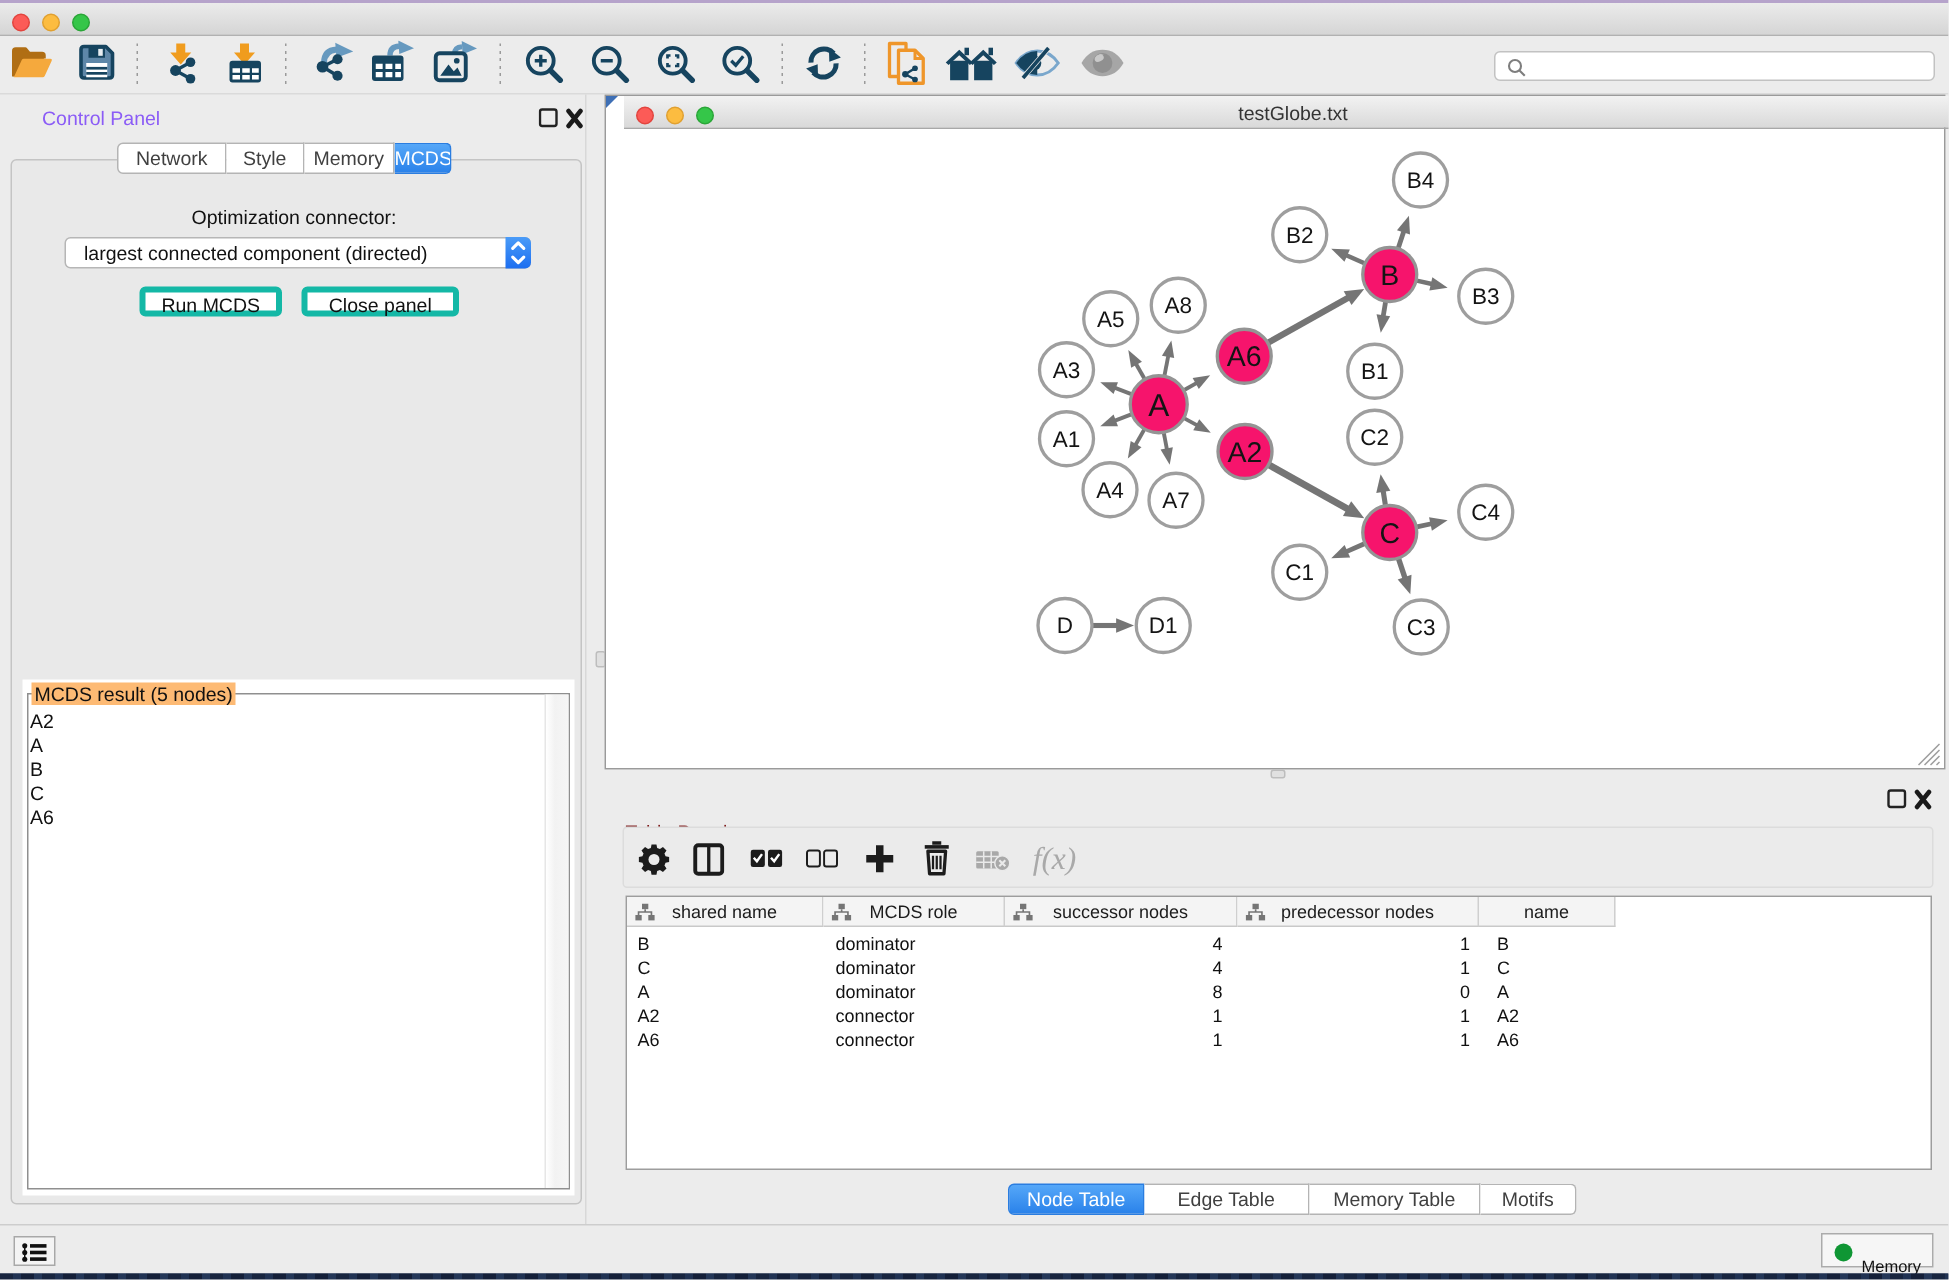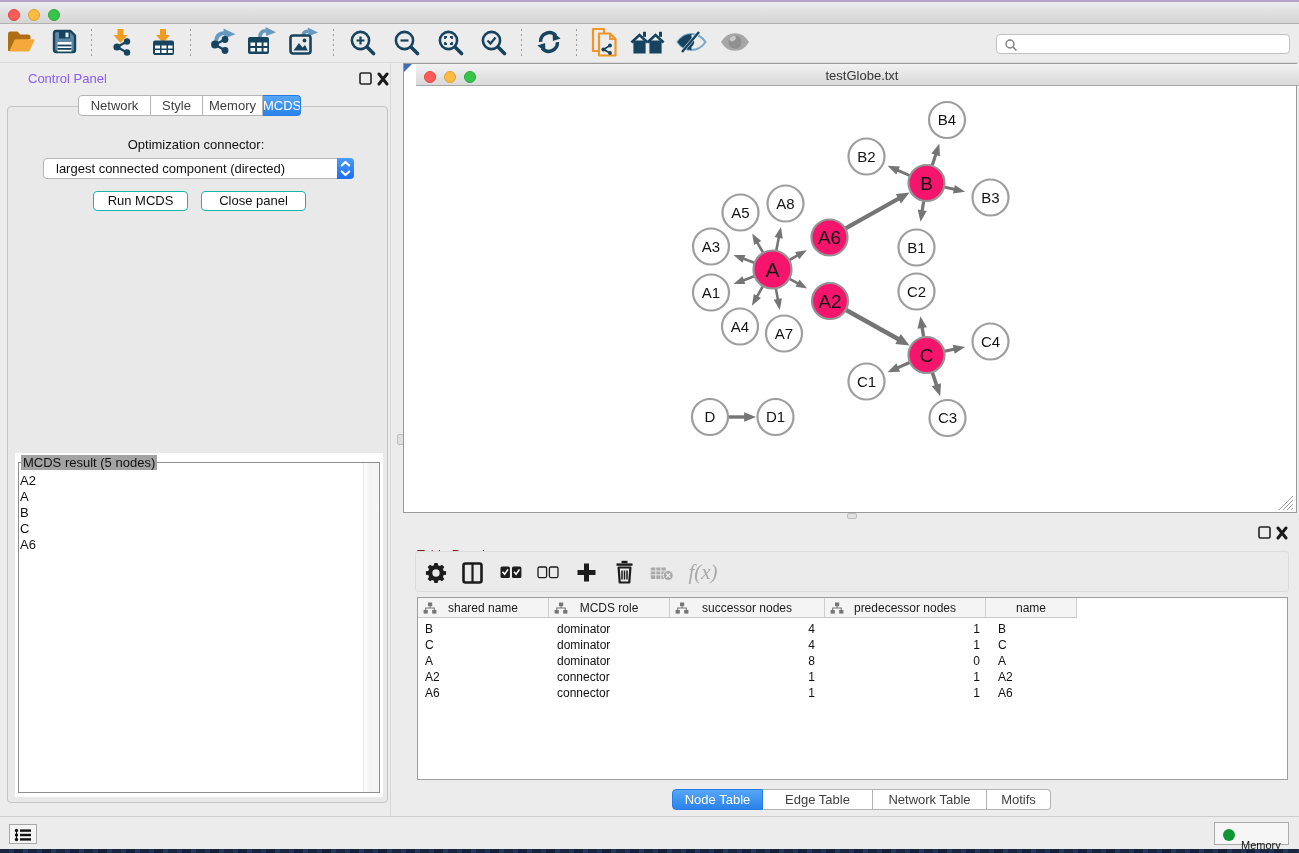--- a/index.html
+++ b/index.html
@@ -38,27 +38,27 @@
   border:1px solid #b4b4b4; border-left:none; text-align:center; white-space:nowrap; overflow:hidden; }
 .cptab.first { border-left:1px solid #b4b4b4; border-radius:4px 0 0 4px; }
 .cptab.last { border-radius:0 4px 4px 0; }
 .cptab.sel { background:linear-gradient(#55a7f8,#2a82ea); color:#fff; border-color:#2a7de0; }
 #opt-label { left:0; top:137px; width:392px; text-align:center; font-size:13px; color:#111; }
 #opt-select { left:43px; top:158px; width:311px; height:21px; background:#fff;
   border:1px solid #b6b6b6; border-radius:4px; font-size:13px; color:#111;
   line-height:19px; padding-left:12px; }
 #opt-select .cap { position:absolute; right:-1px; top:-1px; width:17px; height:21px;
   border-radius:0 4px 4px 0; background:linear-gradient(#4b9cf8,#1c6ef0); }
-.btn { position:absolute; height:20px; background:#fff; border:1px solid #14b8a6;
+.btn { position:absolute; height:20px; background:#fff; border:4px solid #14b8a6;
   border-radius:4px; font-size:13px; color:#111; text-align:center; line-height:18px; }
 #btn-run { left:93px; top:191px; width:95px; }
 #btn-close { left:201px; top:191px; width:105px; }
 #white-panel { left:15px; top:453px; width:368px; height:344px; background:#fff; }
 #fieldset { left:18px; top:462px; width:362px; height:331px; border:1px solid #8f8f8f; }
-#fieldset-legend { left:21px; top:455px; font-size:13px; color:#111; background:#a3a3a3; padding:0 2px; }
+#fieldset-legend { left:21px; top:455px; font-size:13px; color:#111; background:#fdba74; padding:0 2px; }
 #mcds-list { left:20px; top:473px; width:340px; font-size:13px; color:#111; line-height:16px; }
 #mcds-scroll { left:363px; top:463px; width:16px; height:329px;
   background:linear-gradient(90deg,#ffffff,#f2f2f2 40%,#f6f6f6); border-left:1px solid #e6e6e6; }
 
 
 #vsplit-line { left:390px; top:63px; width:1px; height:753px; background:#d8d8d8; }
 #vsplit-handle { left:397px; top:434px; width:7px; height:11px; background:#e0e0e0;
   border:1px solid #bdbdbd; border-radius:2px; }
 #hsplit-handle { left:847px; top:513px; width:10px; height:6px; background:#e0e0e0;
   border:1px solid #bdbdbd; border-radius:2px; }
@@ -478,21 +478,21 @@
     <div class="td" style="left:580px;top:71px">A2</div>
     <div class="td" style="left:7px;top:87px">A6</div>
     <div class="td" style="left:139px;top:87px">connector</div>
     <div class="td" style="left:252px;top:87px;width:145px;text-align:right">1</div>
     <div class="td" style="left:407px;top:87px;width:155px;text-align:right">1</div>
     <div class="td" style="left:580px;top:87px">A6</div>
   </div>
 <div class="abs" id="bottom-tabs">
   <div class="cptab first sel" style="width:91px">Node Table</div>
   <div class="cptab" style="width:110px">Edge Table</div>
-  <div class="cptab" style="width:114px">Network Table</div>
+  <div class="cptab" style="width:114px">Memory Table</div>
   <div class="cptab last" style="width:64px">Motifs</div>
 </div>
 
 <div class="abs" id="statusbar"></div>
 <div class="abs" id="list-btn">
   <svg width="18" height="14" viewBox="0 0 18 14" style="position:absolute;left:4px;top:2.5px">
     <circle cx="2.5" cy="2.5" r="1.7" fill="#111"></circle>
       <circle cx="2.5" cy="7" r="1.7" fill="#111"></circle>
       <circle cx="2.5" cy="11.5" r="1.7" fill="#111"></circle>
     <line x1="2.5" y1="2.5" x2="2.5" y2="11.5" stroke="#111" stroke-width="1"></line>

